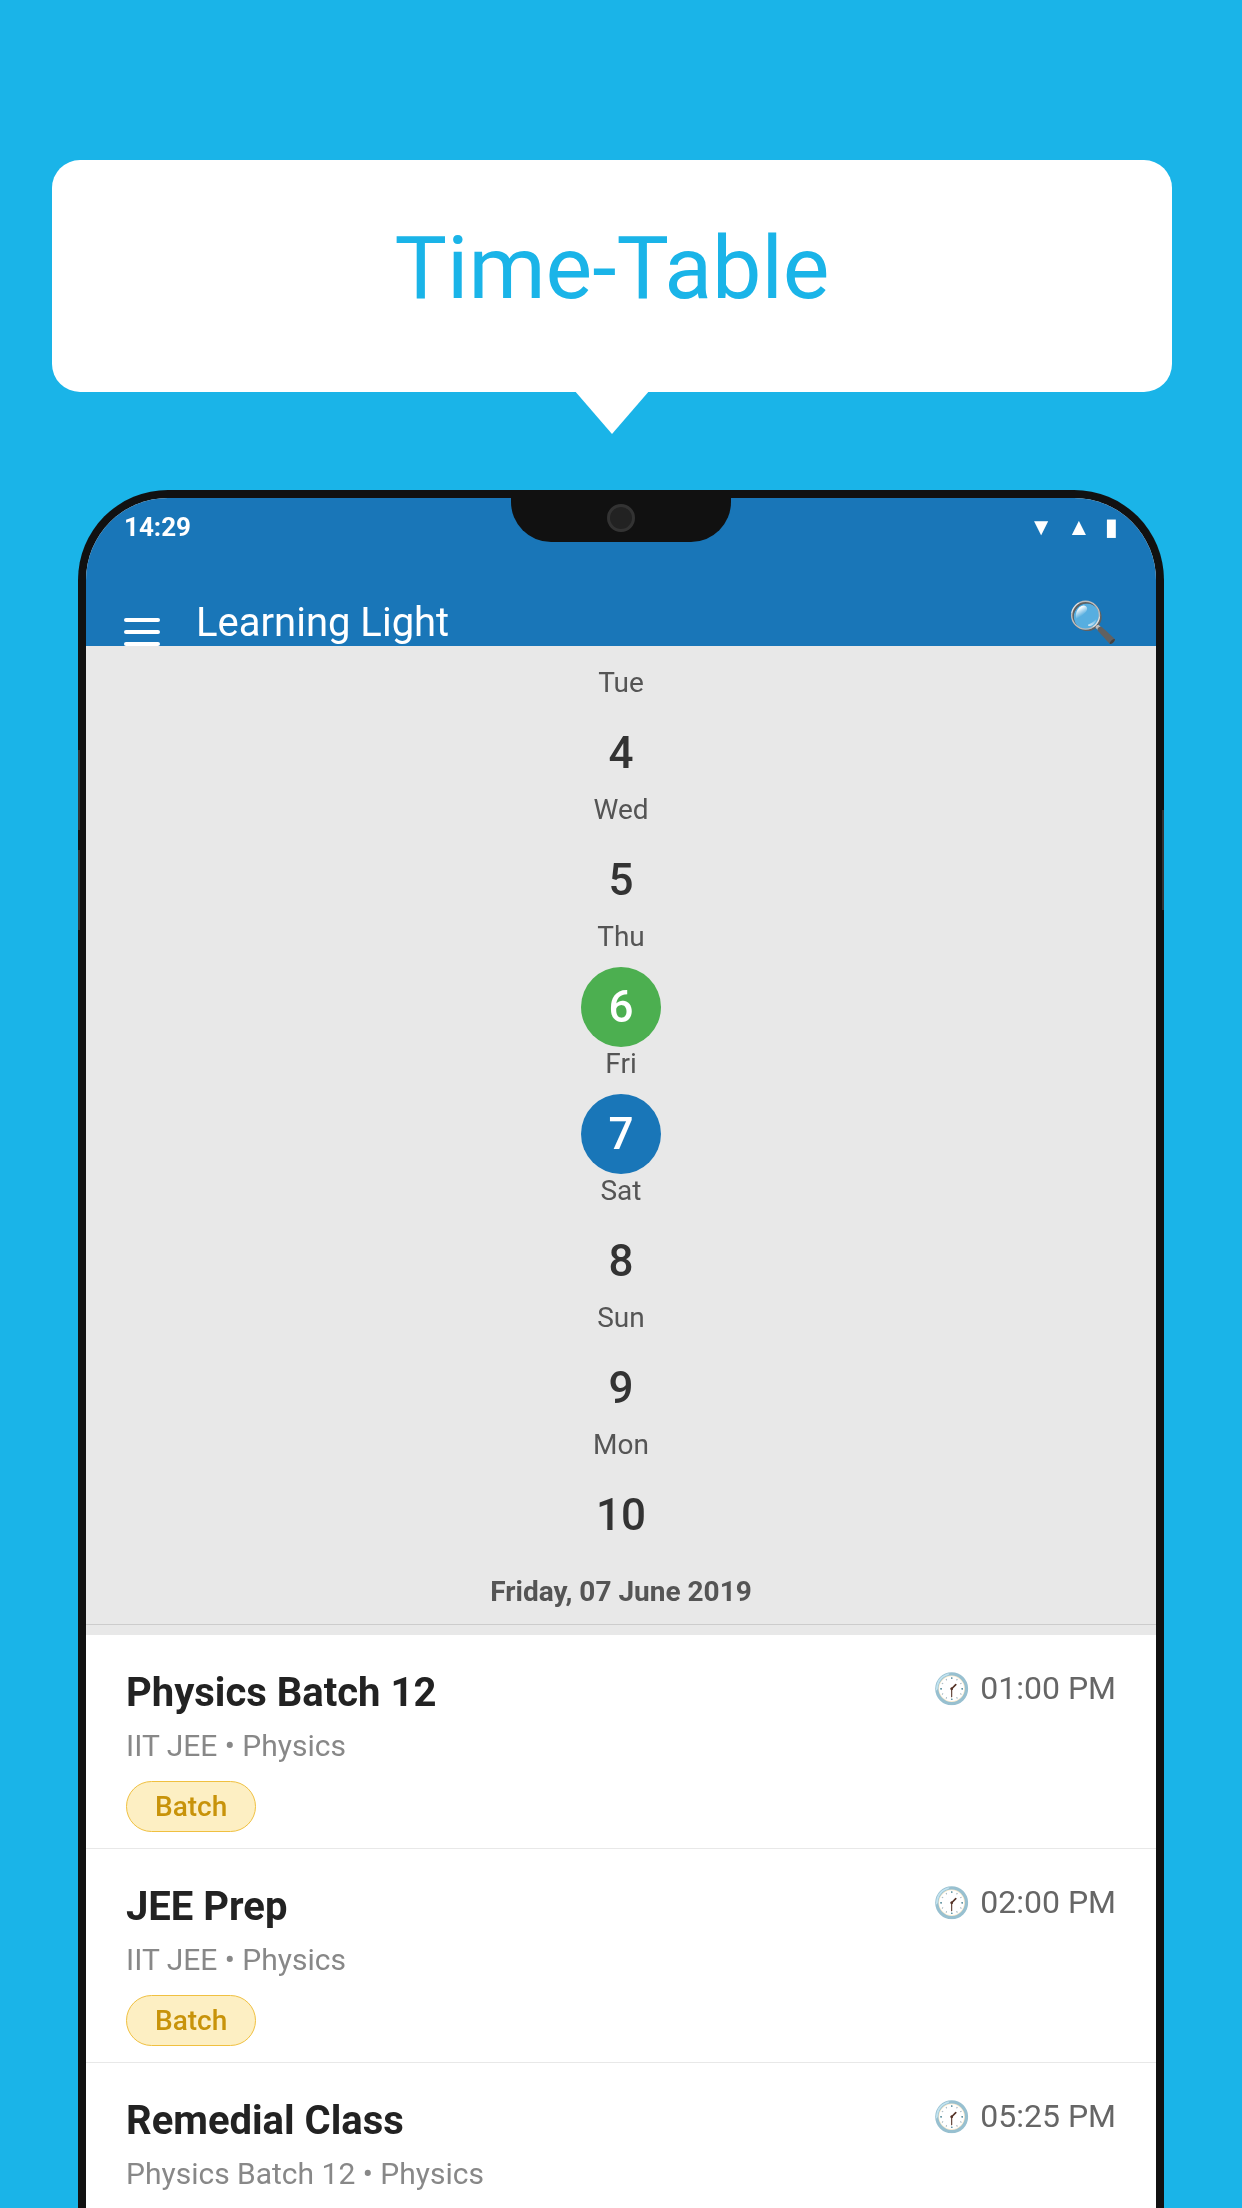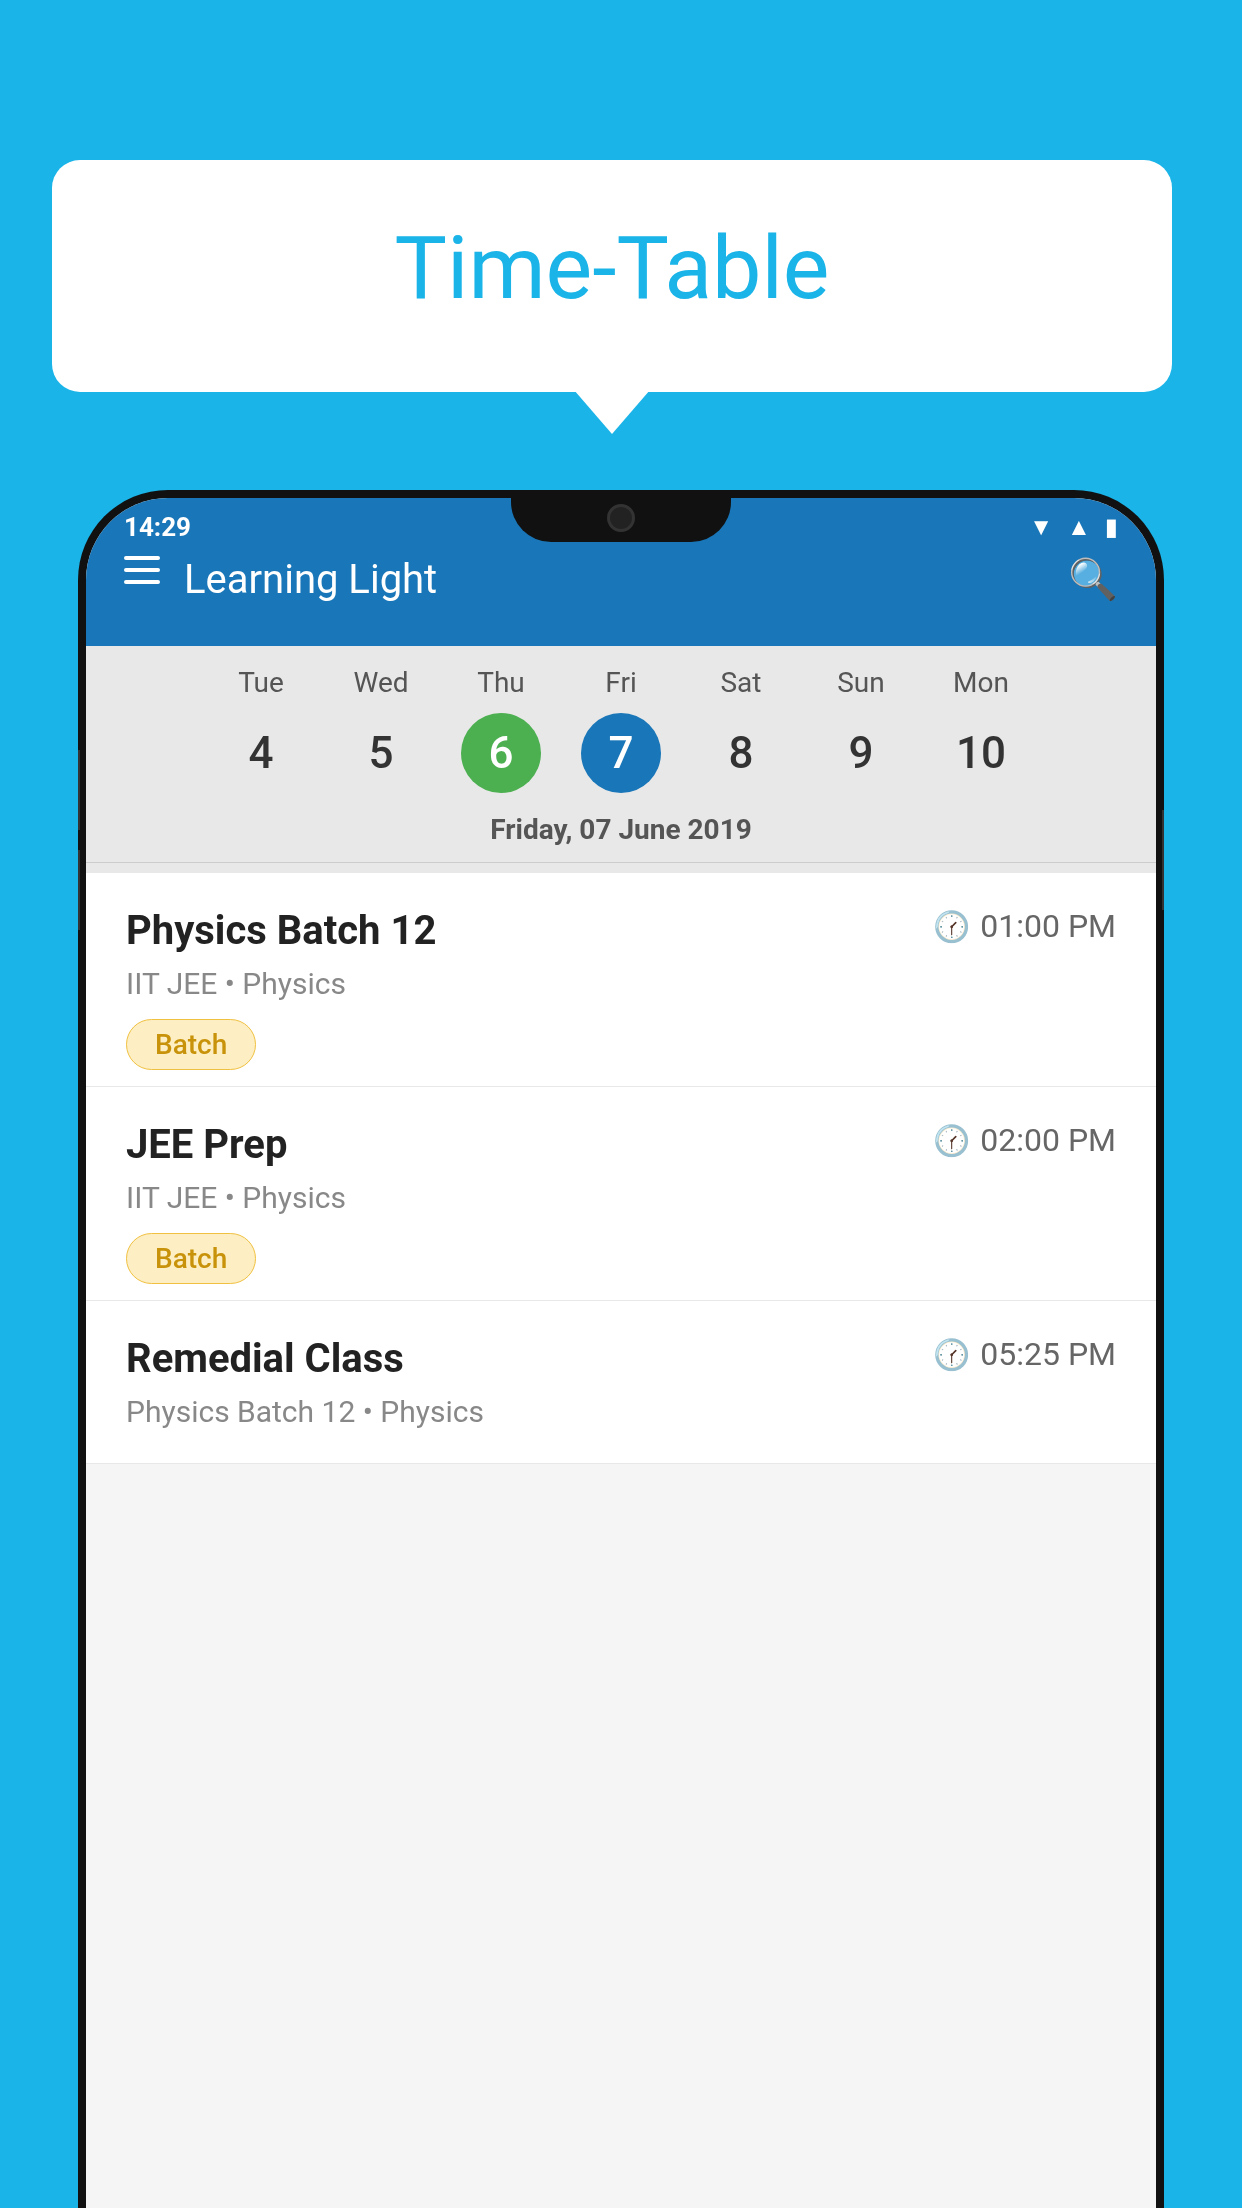--- a/index.html
+++ b/index.html
@@ -127,23 +127,23 @@
     .wifi-icon, .signal-icon, .battery-icon {
       color: white;
       font-size: 24px;
     }
 
     
     .app-bar {
       background: #1976b8;
       height: 90px;
       display: flex;
-      align-items: flex-start;
+      align-items: flex-end;
       padding: 0 38px;
-      gap: 24px;
+      gap: 36px;
     }
 
     .hamburger-icon {
       color: white;
       font-size: 36px;
       cursor: pointer;
       display: flex;
       flex-direction: column;
       gap: 8px;
     }
@@ -169,22 +169,23 @@
     }
 
     
     .calendar-section {
       background: #e8e8e8;
       padding: 20px 0 10px;
     }
 
     .days-row {
       display: flex;
-      justify-content: center;
-      padding: 0 5px 10px;
+      justify-content: flex-end;
+      padding: 0 12px 10px;
+      flex-direction: column;
     }
 
     .day-item {
       display: flex;
       flex-direction: column;
       align-items: center;
       gap: 14px;
       min-width: 120px;
     }
 

